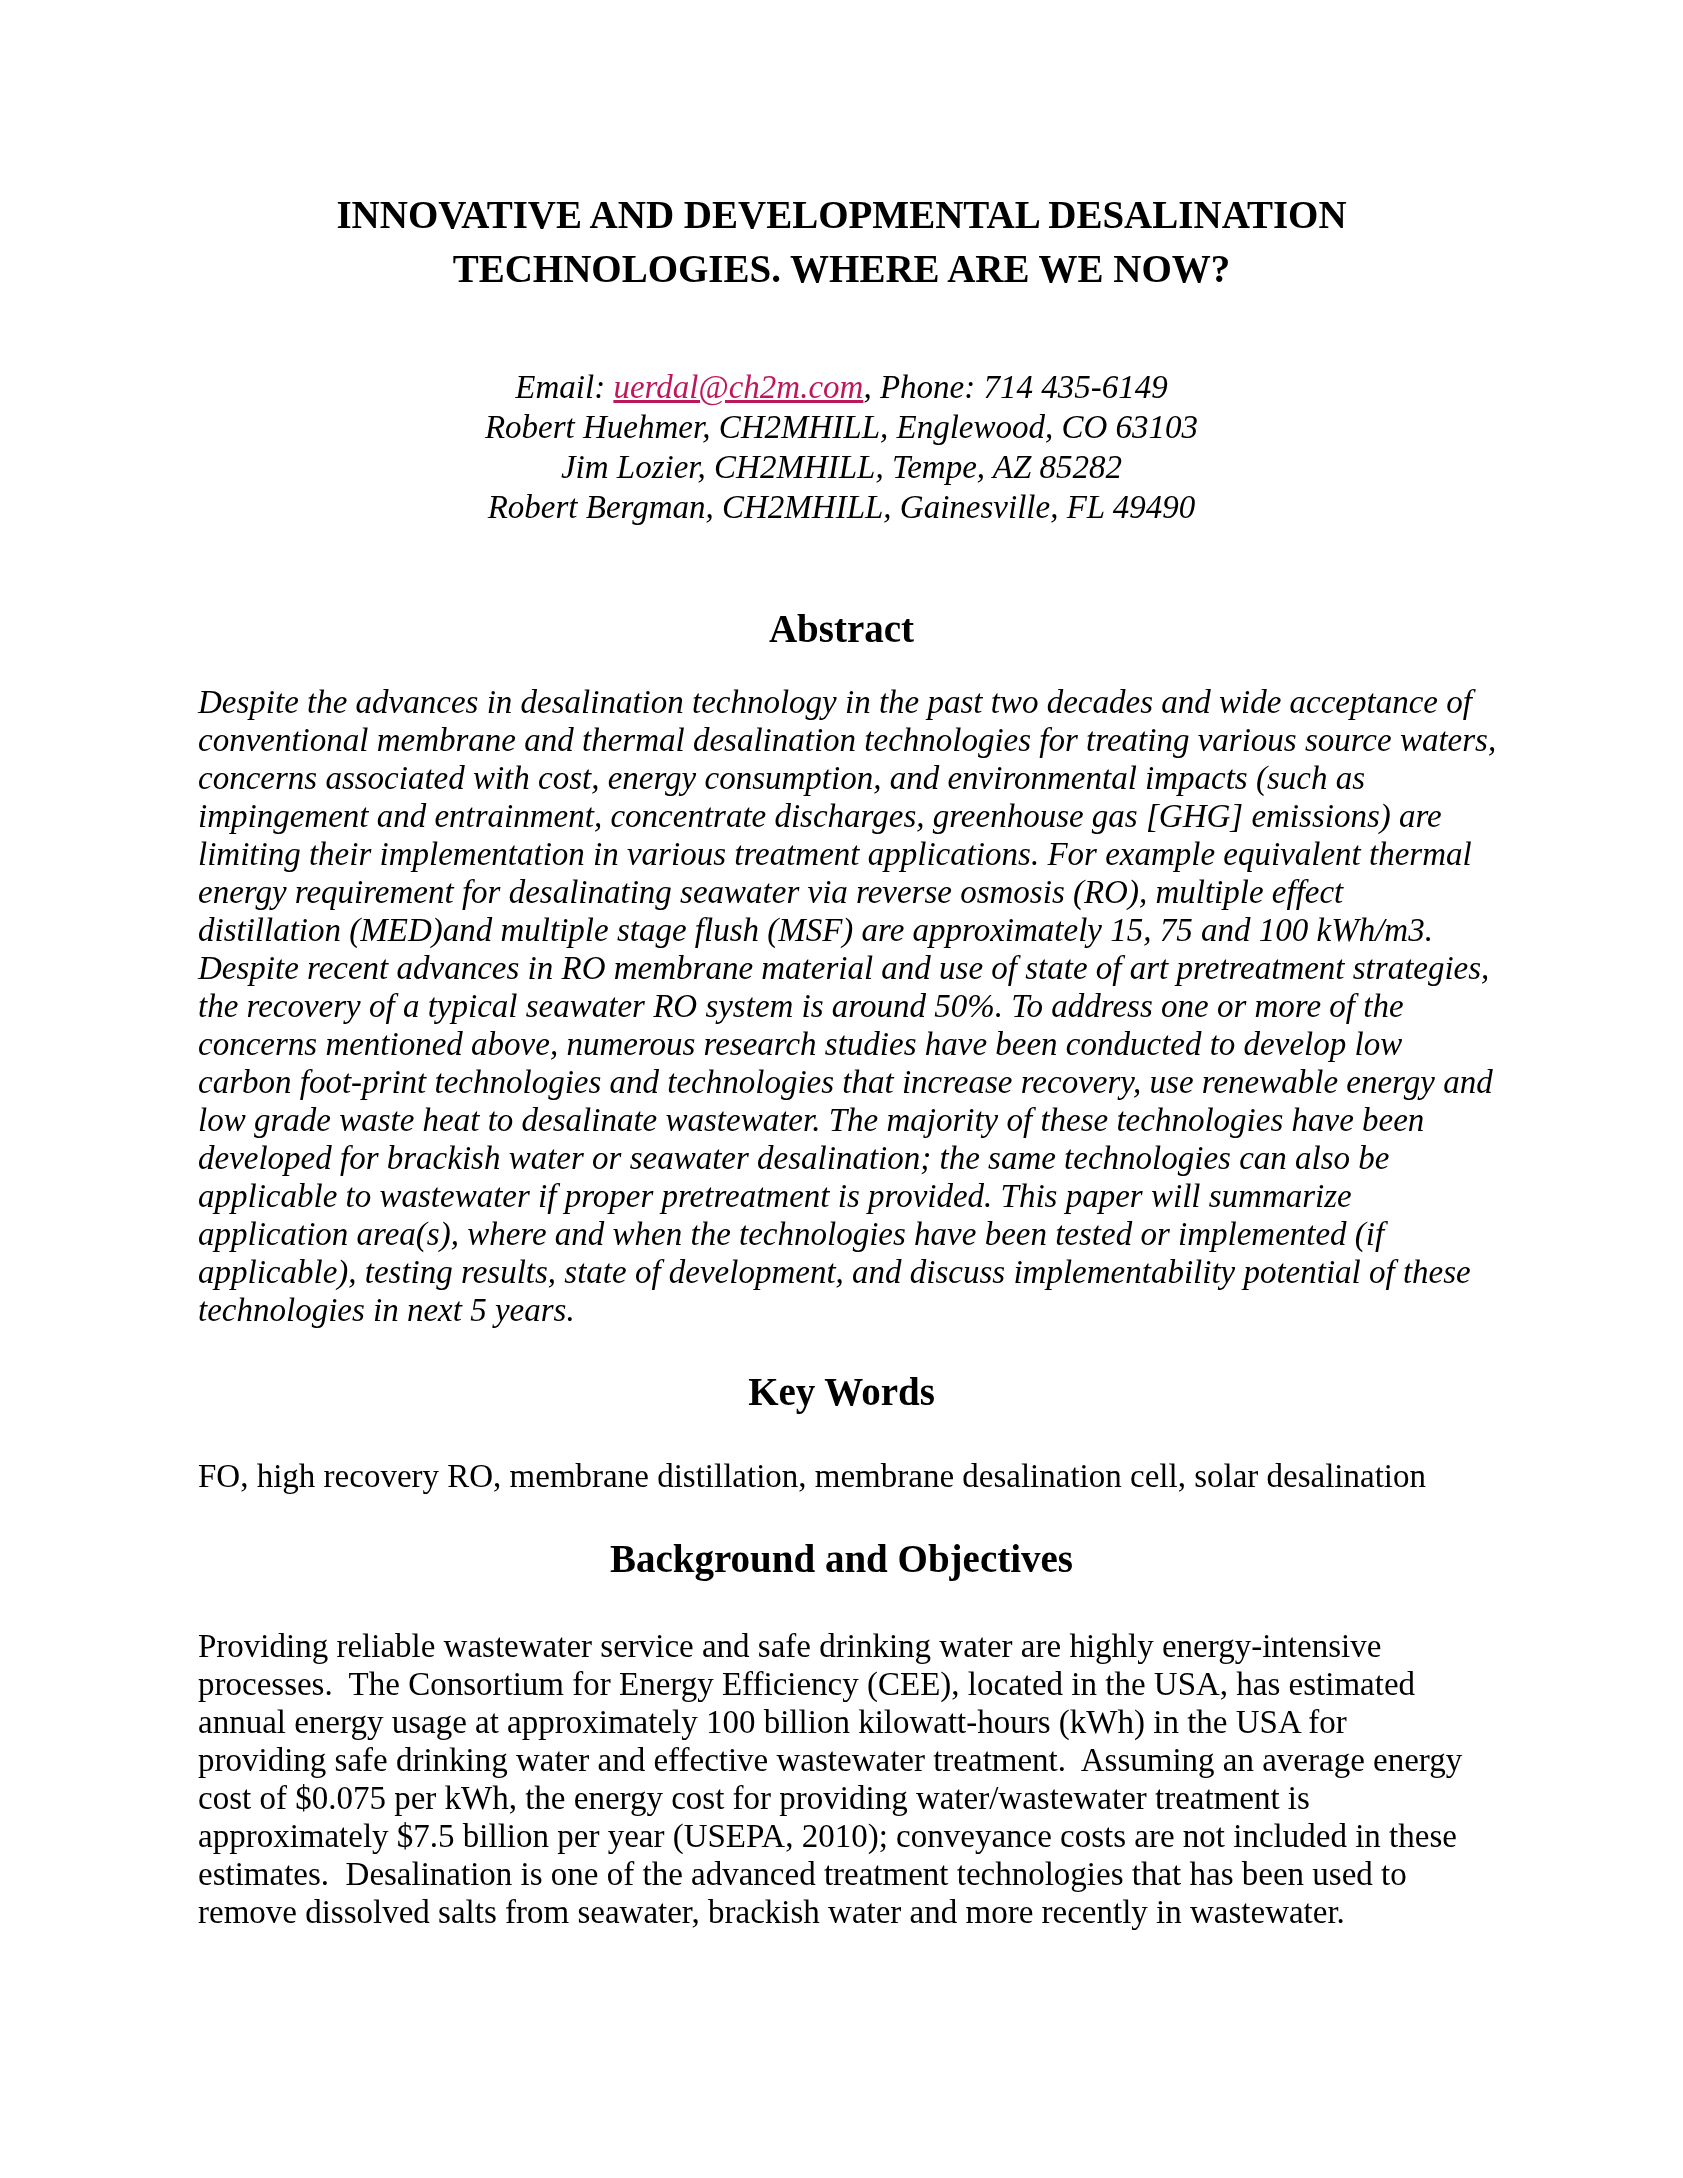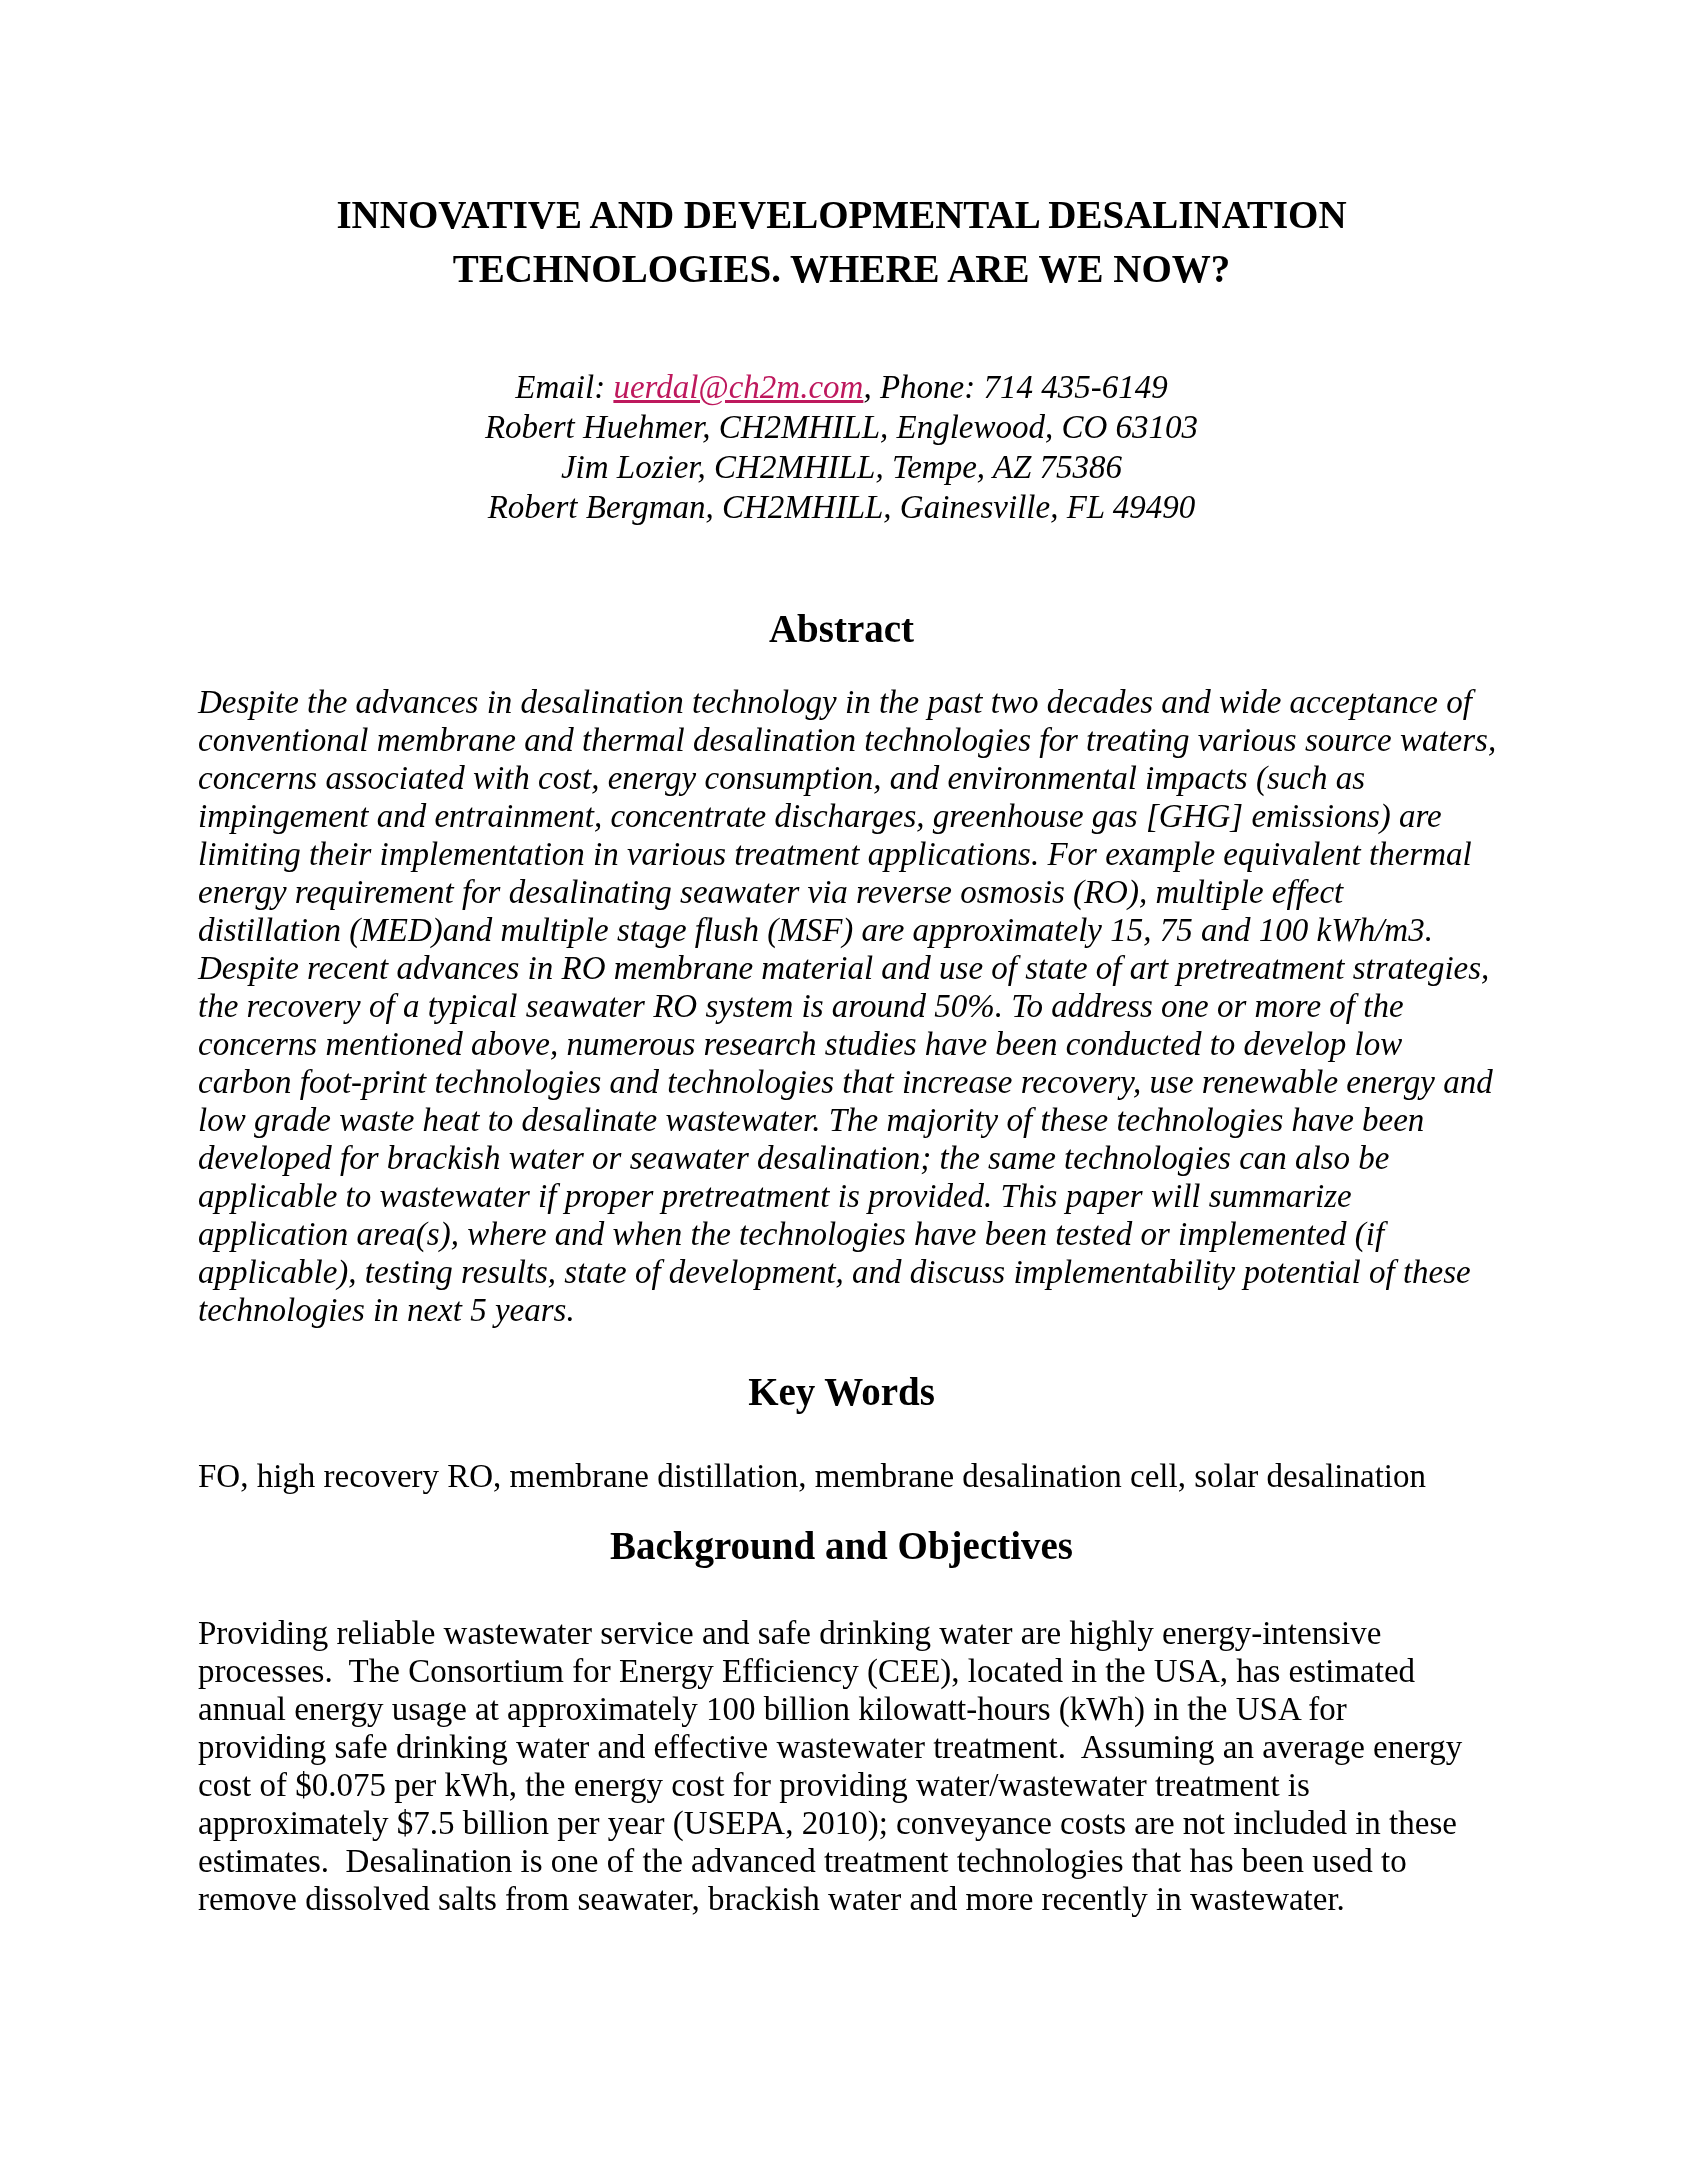--- a/index.html
+++ b/index.html
@@ -42,21 +42,21 @@
     text-decoration: underline;
   }
   .heading {
     font-size: 39px;
     line-height: 53px;
     font-weight: bold;
     text-align: center;
   }
   .h-abstract  { margin-top: 75px; }
   .h-keywords  { margin-top: 36px; }
-  .h-background{ margin-top: 24px; }
+  .h-background{ margin-top: 37px; }
   .para {
     font-size: 33px;
     line-height: 38px;
     text-align: left;
     white-space: pre;
   }
   .p-abstract   { margin-top: 28px; font-style: italic; }
   .p-keywords   { margin-top: 39px; }
   .p-background { margin-top: 42px; }
 </style>
@@ -65,21 +65,21 @@
 
 <div class="page">
   <div class="content">
 
     <h1 class="title">INNOVATIVE AND DEVELOPMENTAL DESALINATION
 TECHNOLOGIES. WHERE ARE WE NOW?</h1>
 
     <div class="authors">
       <div><span>Email: </span><a class="email" href="#">uerdal@ch2m.com</a><span>, Phone: 714 435-6149</span></div>
       <div>Robert Huehmer, CH2MHILL, Englewood, CO 63103</div>
-      <div>Jim Lozier, CH2MHILL, Tempe, AZ 75386</div>
+      <div>Jim Lozier, CH2MHILL, Tempe, AZ 85282</div>
       <div>Robert Bergman, CH2MHILL, Gainesville, FL 49490</div>
     </div>
 
     <h2 class="heading h-abstract">Abstract</h2>
 
     <div class="para p-abstract">Despite the advances in desalination technology in the past two decades and wide acceptance of
 conventional membrane and thermal desalination technologies for treating various source waters,
 concerns associated with cost, energy consumption, and environmental impacts (such as
 impingement and entrainment, concentrate discharges, greenhouse gas [GHG] emissions) are
 limiting their implementation in various treatment applications. For example equivalent thermal

